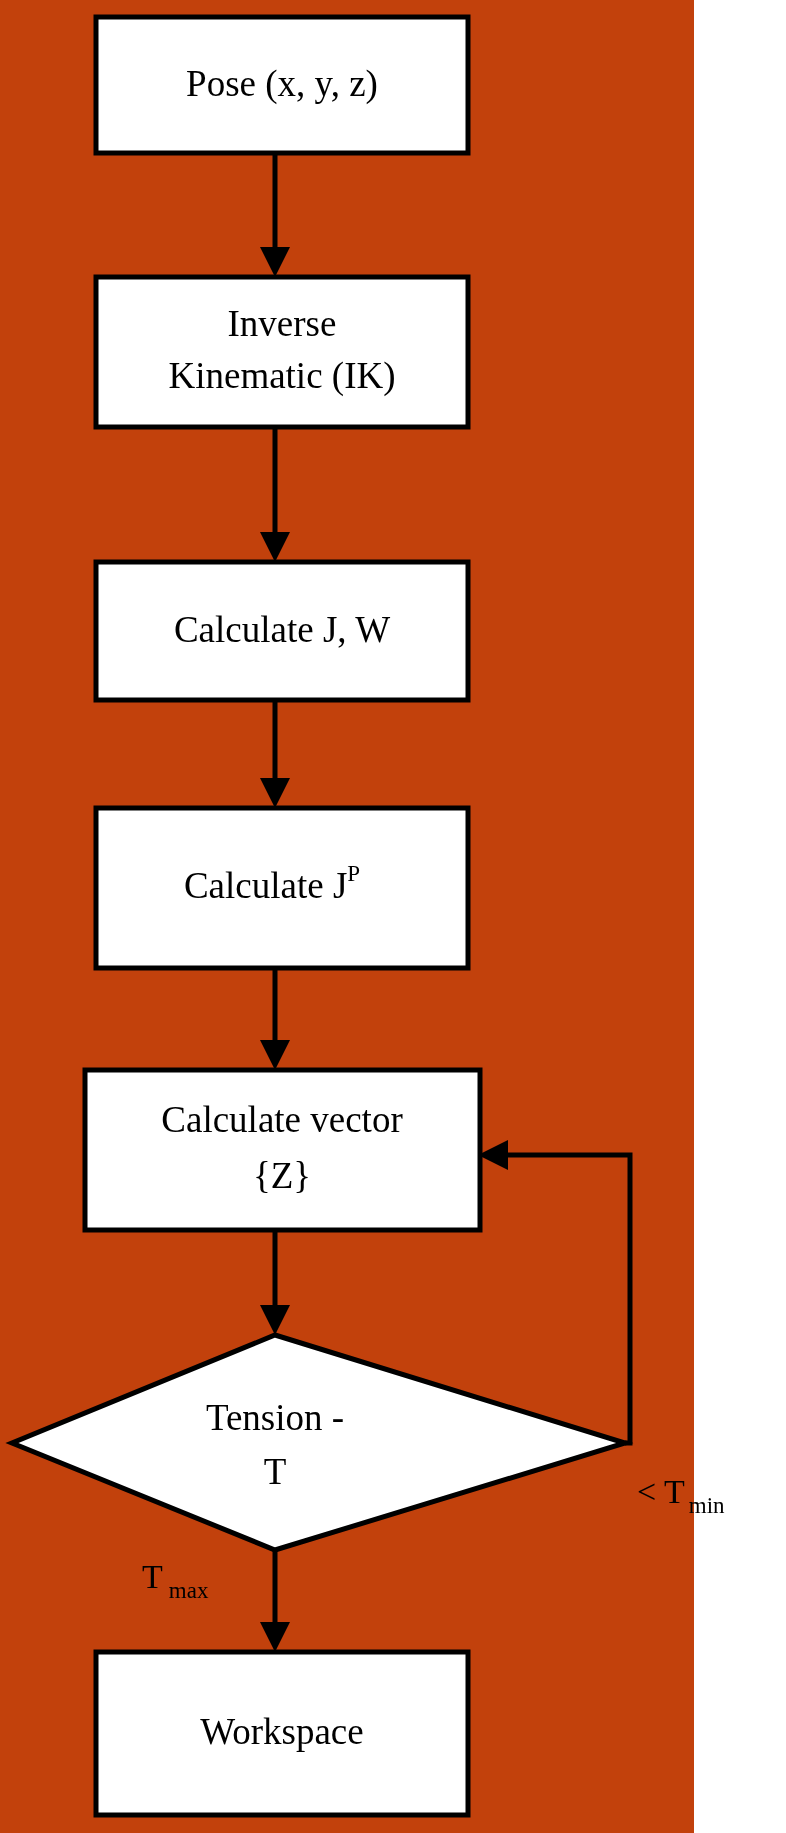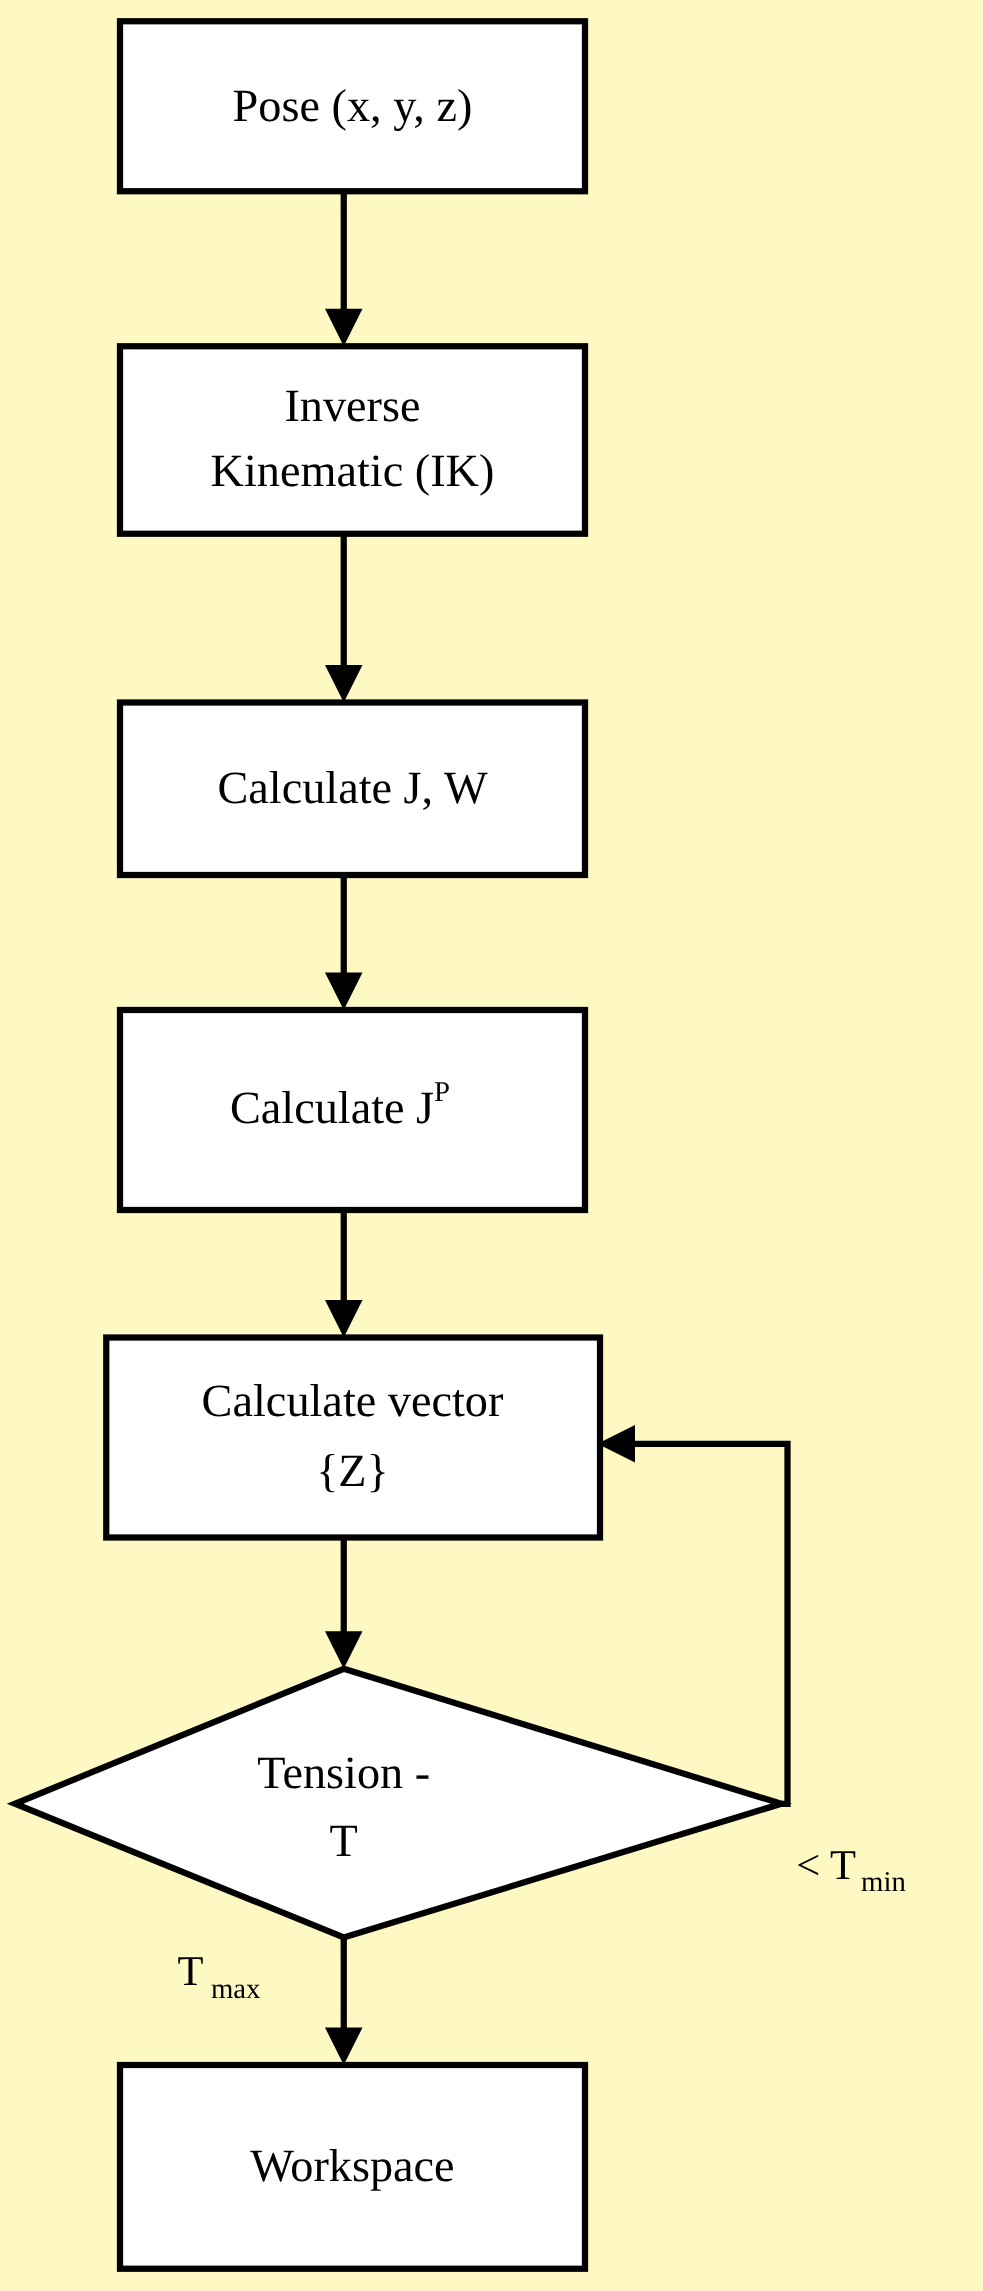--- a/index.html
+++ b/index.html
@@ -9,23 +9,23 @@
   }
   body {
     width: 786px;
     height: 1833px;
     font-family: "Liberation Serif", "DejaVu Serif", serif;
     color: #000000;
     overflow: hidden;
   }
   #flowchart-root {
     position: relative;
-    width: 786px;
+    width: 694px;
     height: 1833px;
-    background: #fef9c3;
+    background: #c2410c;
   }
   svg.chart-svg {
     position: absolute;
     left: 0;
     top: 0;
     width: 786px;
     height: 1833px;
     display: block;
   }
   .node-box {

